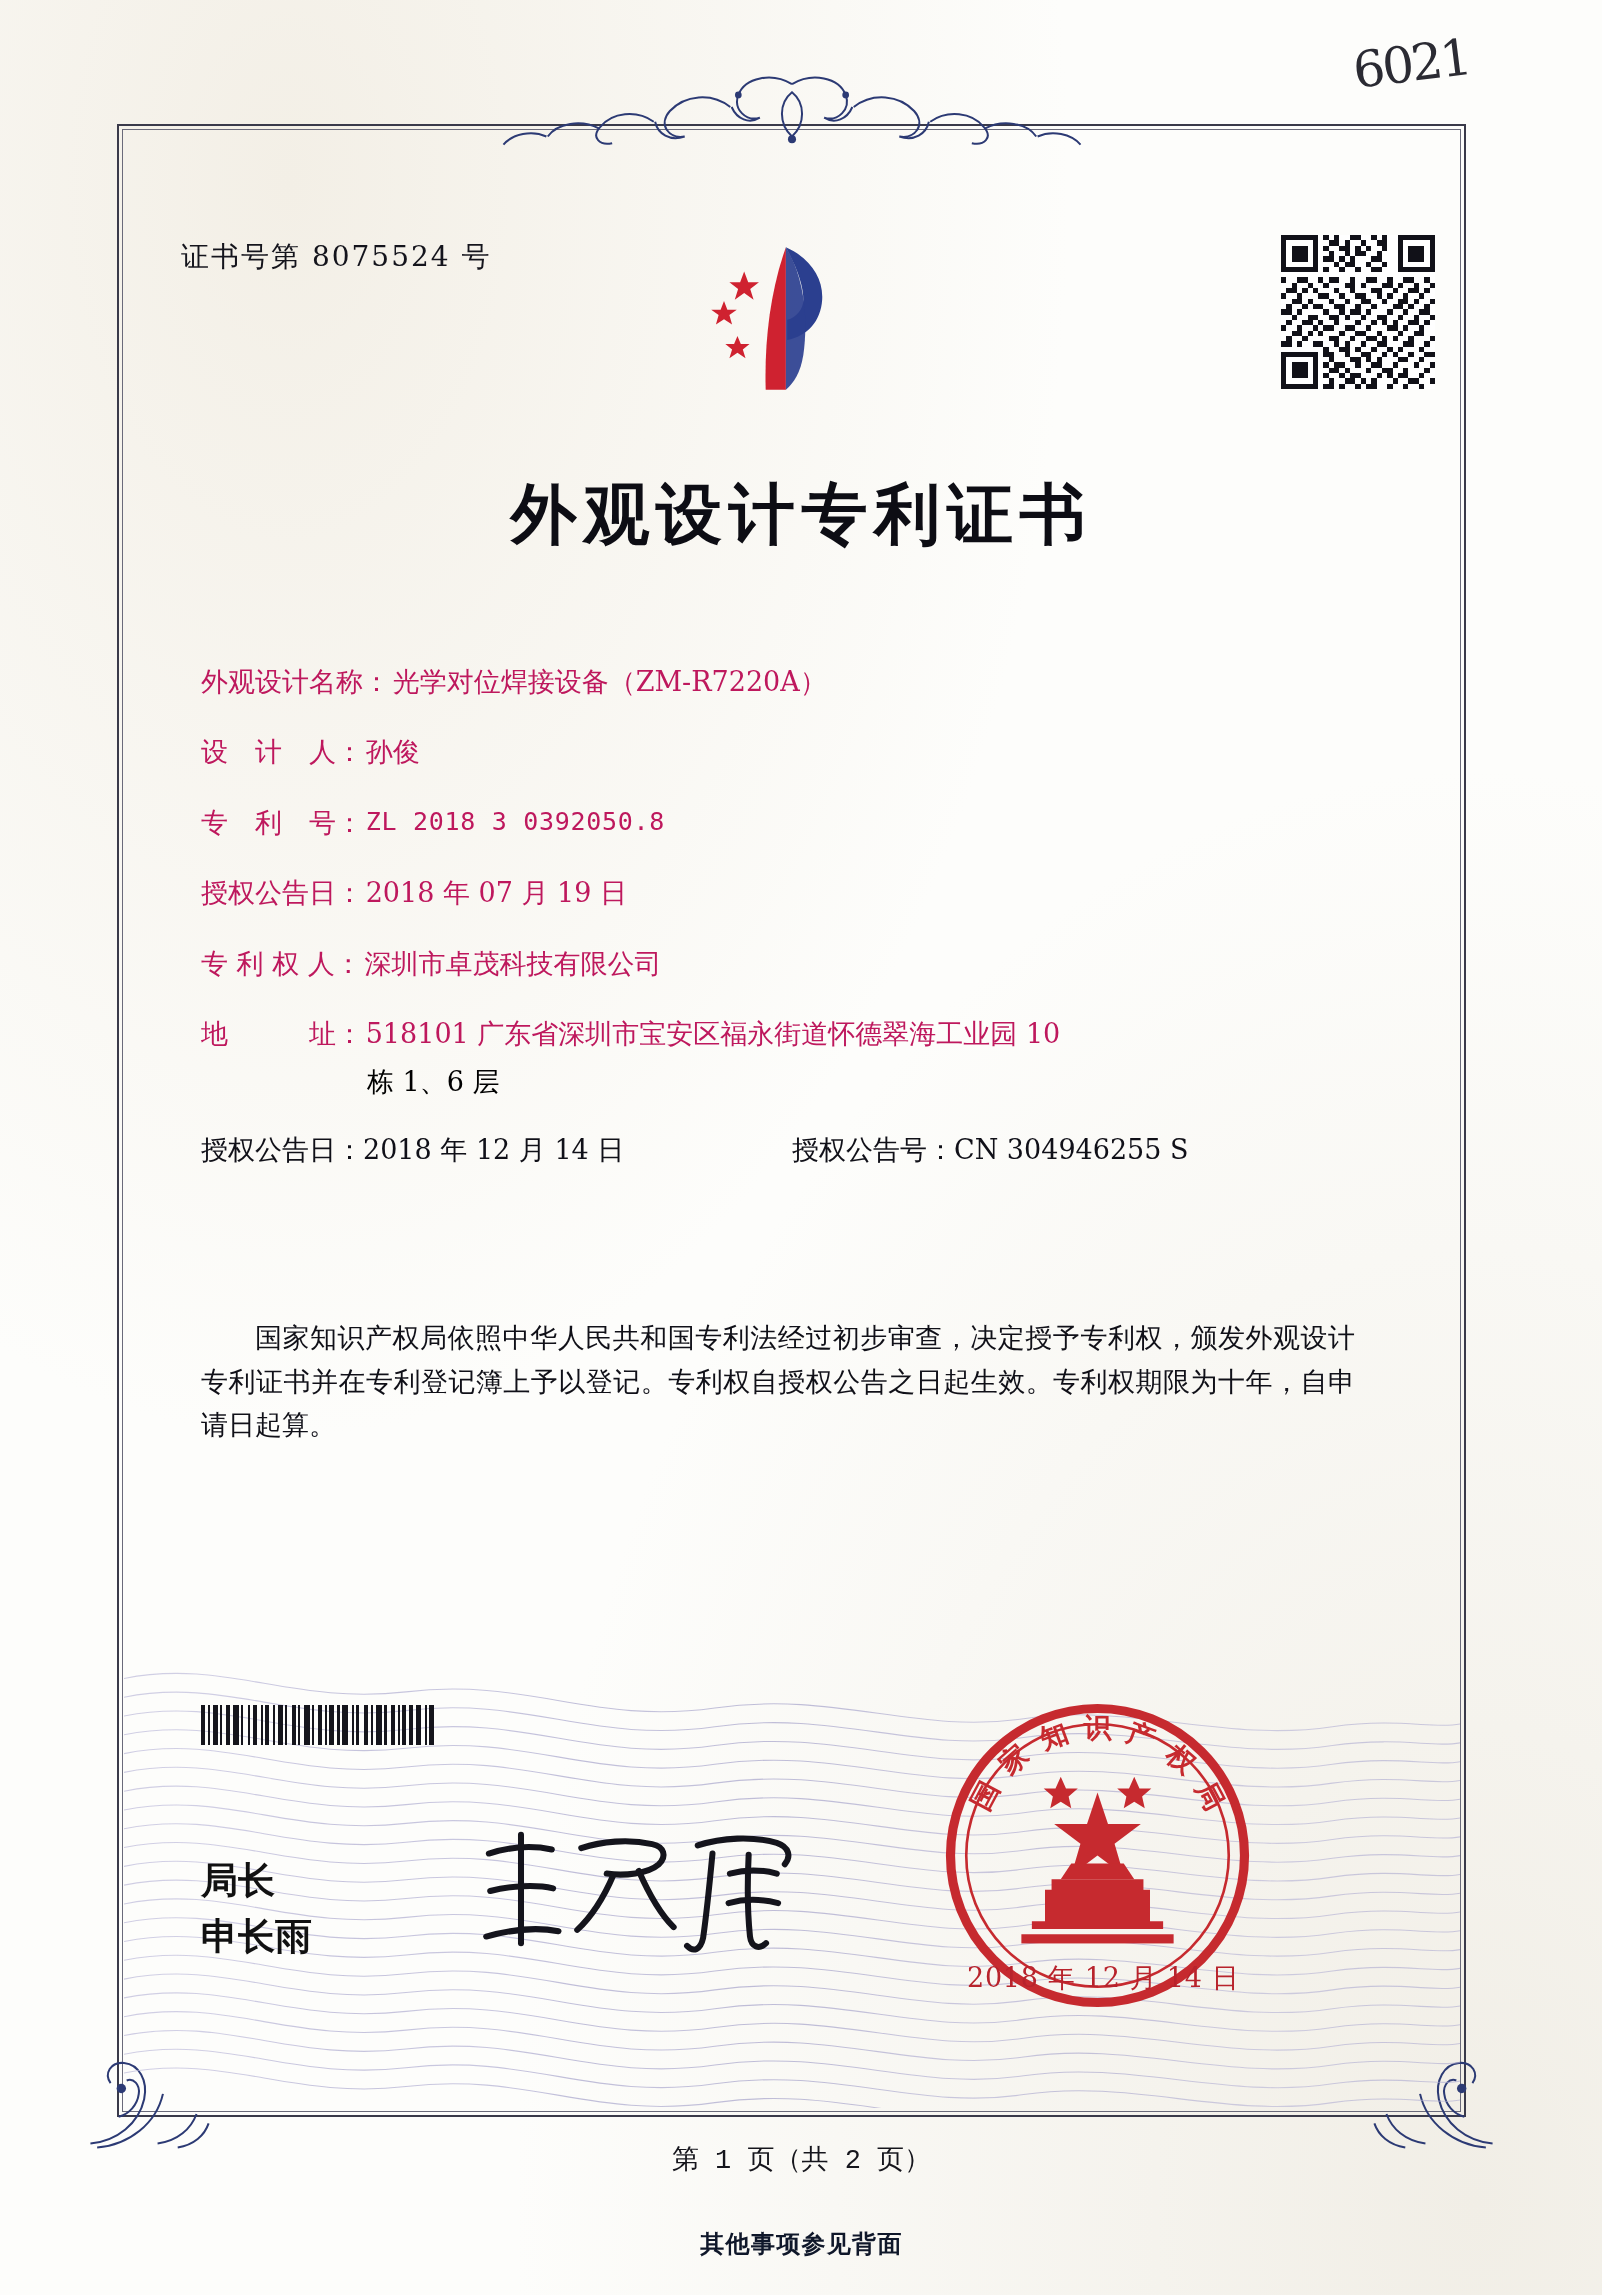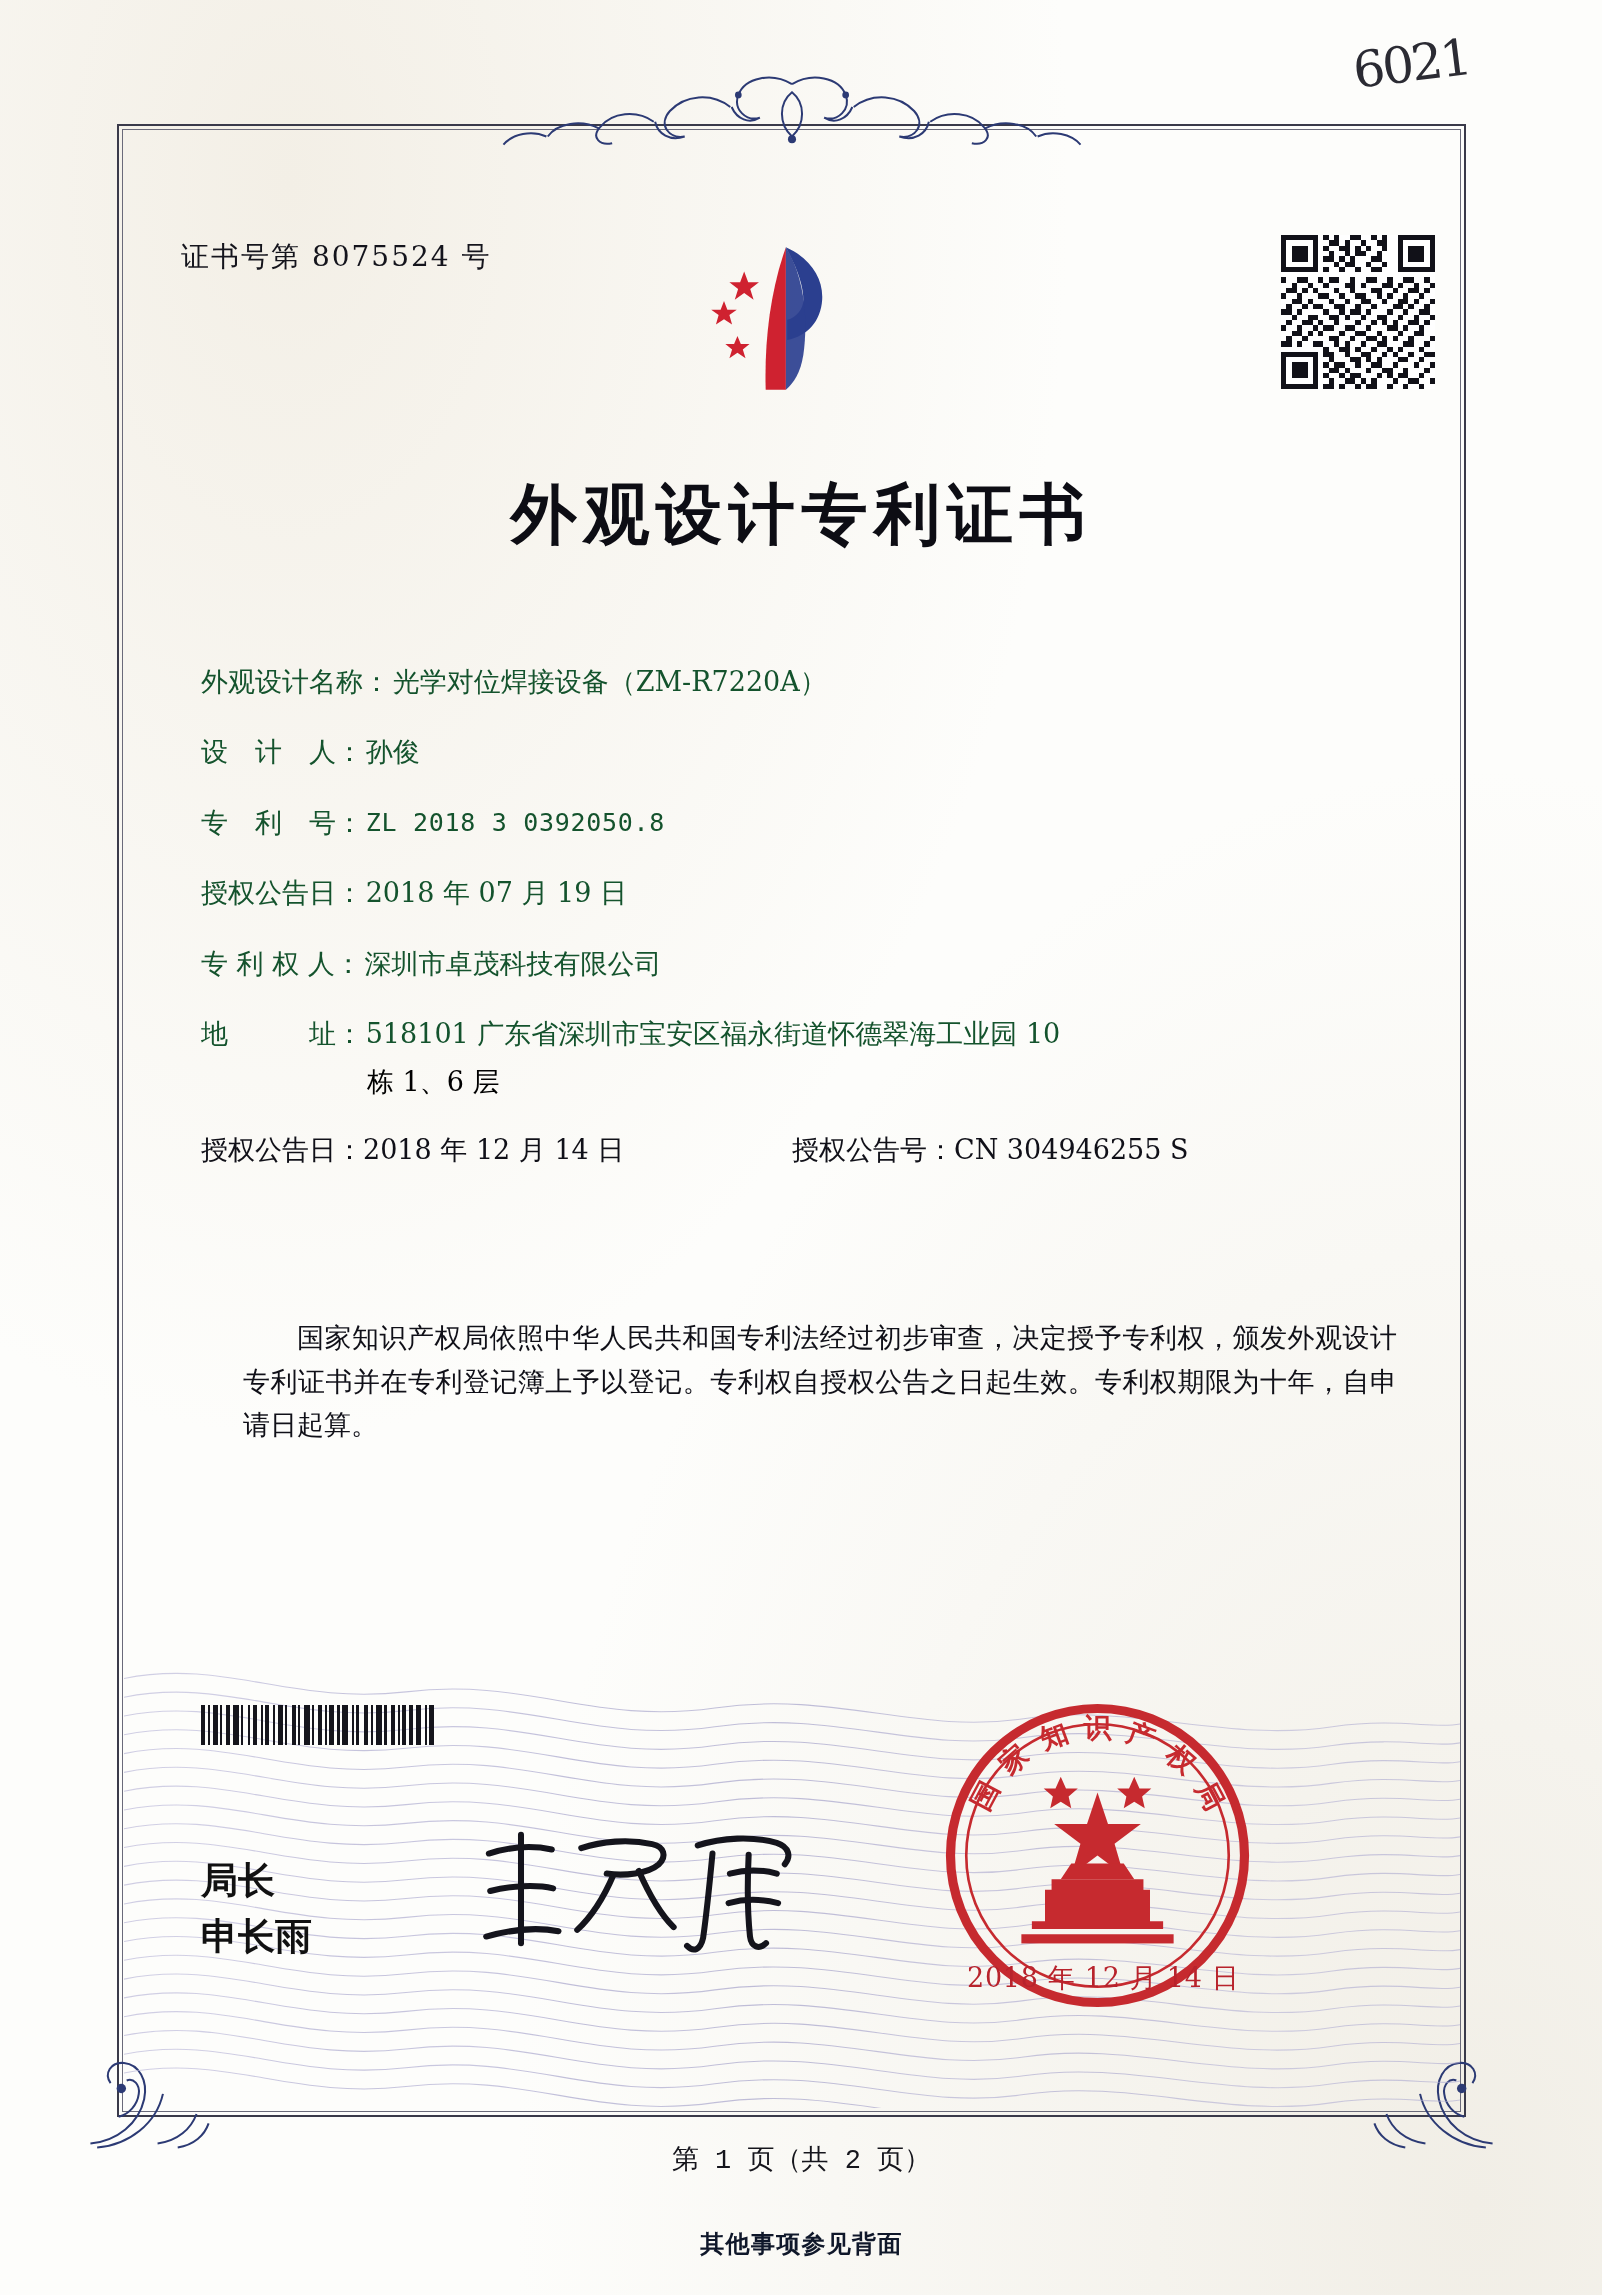--- a/index.html
+++ b/index.html
@@ -122,24 +122,24 @@
 
   
   .fields {
     position: absolute;
     left: 201px;
     top: 664px;
     width: 1154px;
   }
   .field-row {
     display: flex;
-    align-items: center;
+    align-items: flex-start;
     margin-bottom: 34px;
     font-size: 27px;
-    color: #14532d;
+    color: #be185d;
     font-family: "DejaVu Serif", serif;
     line-height: 1.35;
   }
   .field-label {
     flex: 0 0 auto;
     white-space: pre;
   }
   .field-colon {
     flex: 0 0 auto;
   }
@@ -176,21 +176,20 @@
   .paras {
     position: absolute;
     left: 201px;
     top: 1316px;
     width: 1154px;
     font-family: "DejaVu Serif", serif;
     font-size: 27px;
     line-height: 1.62;
     color: #101018;
     text-align: justify;
-    margin-left: 42px;
   }
   .para { text-indent: 54px; margin-bottom: 6.7px; }
 
   
   .wave-area {
     position: absolute;
     left: 124px;
     top: 1665px;
     width: 1336px;
     height: 443px;

